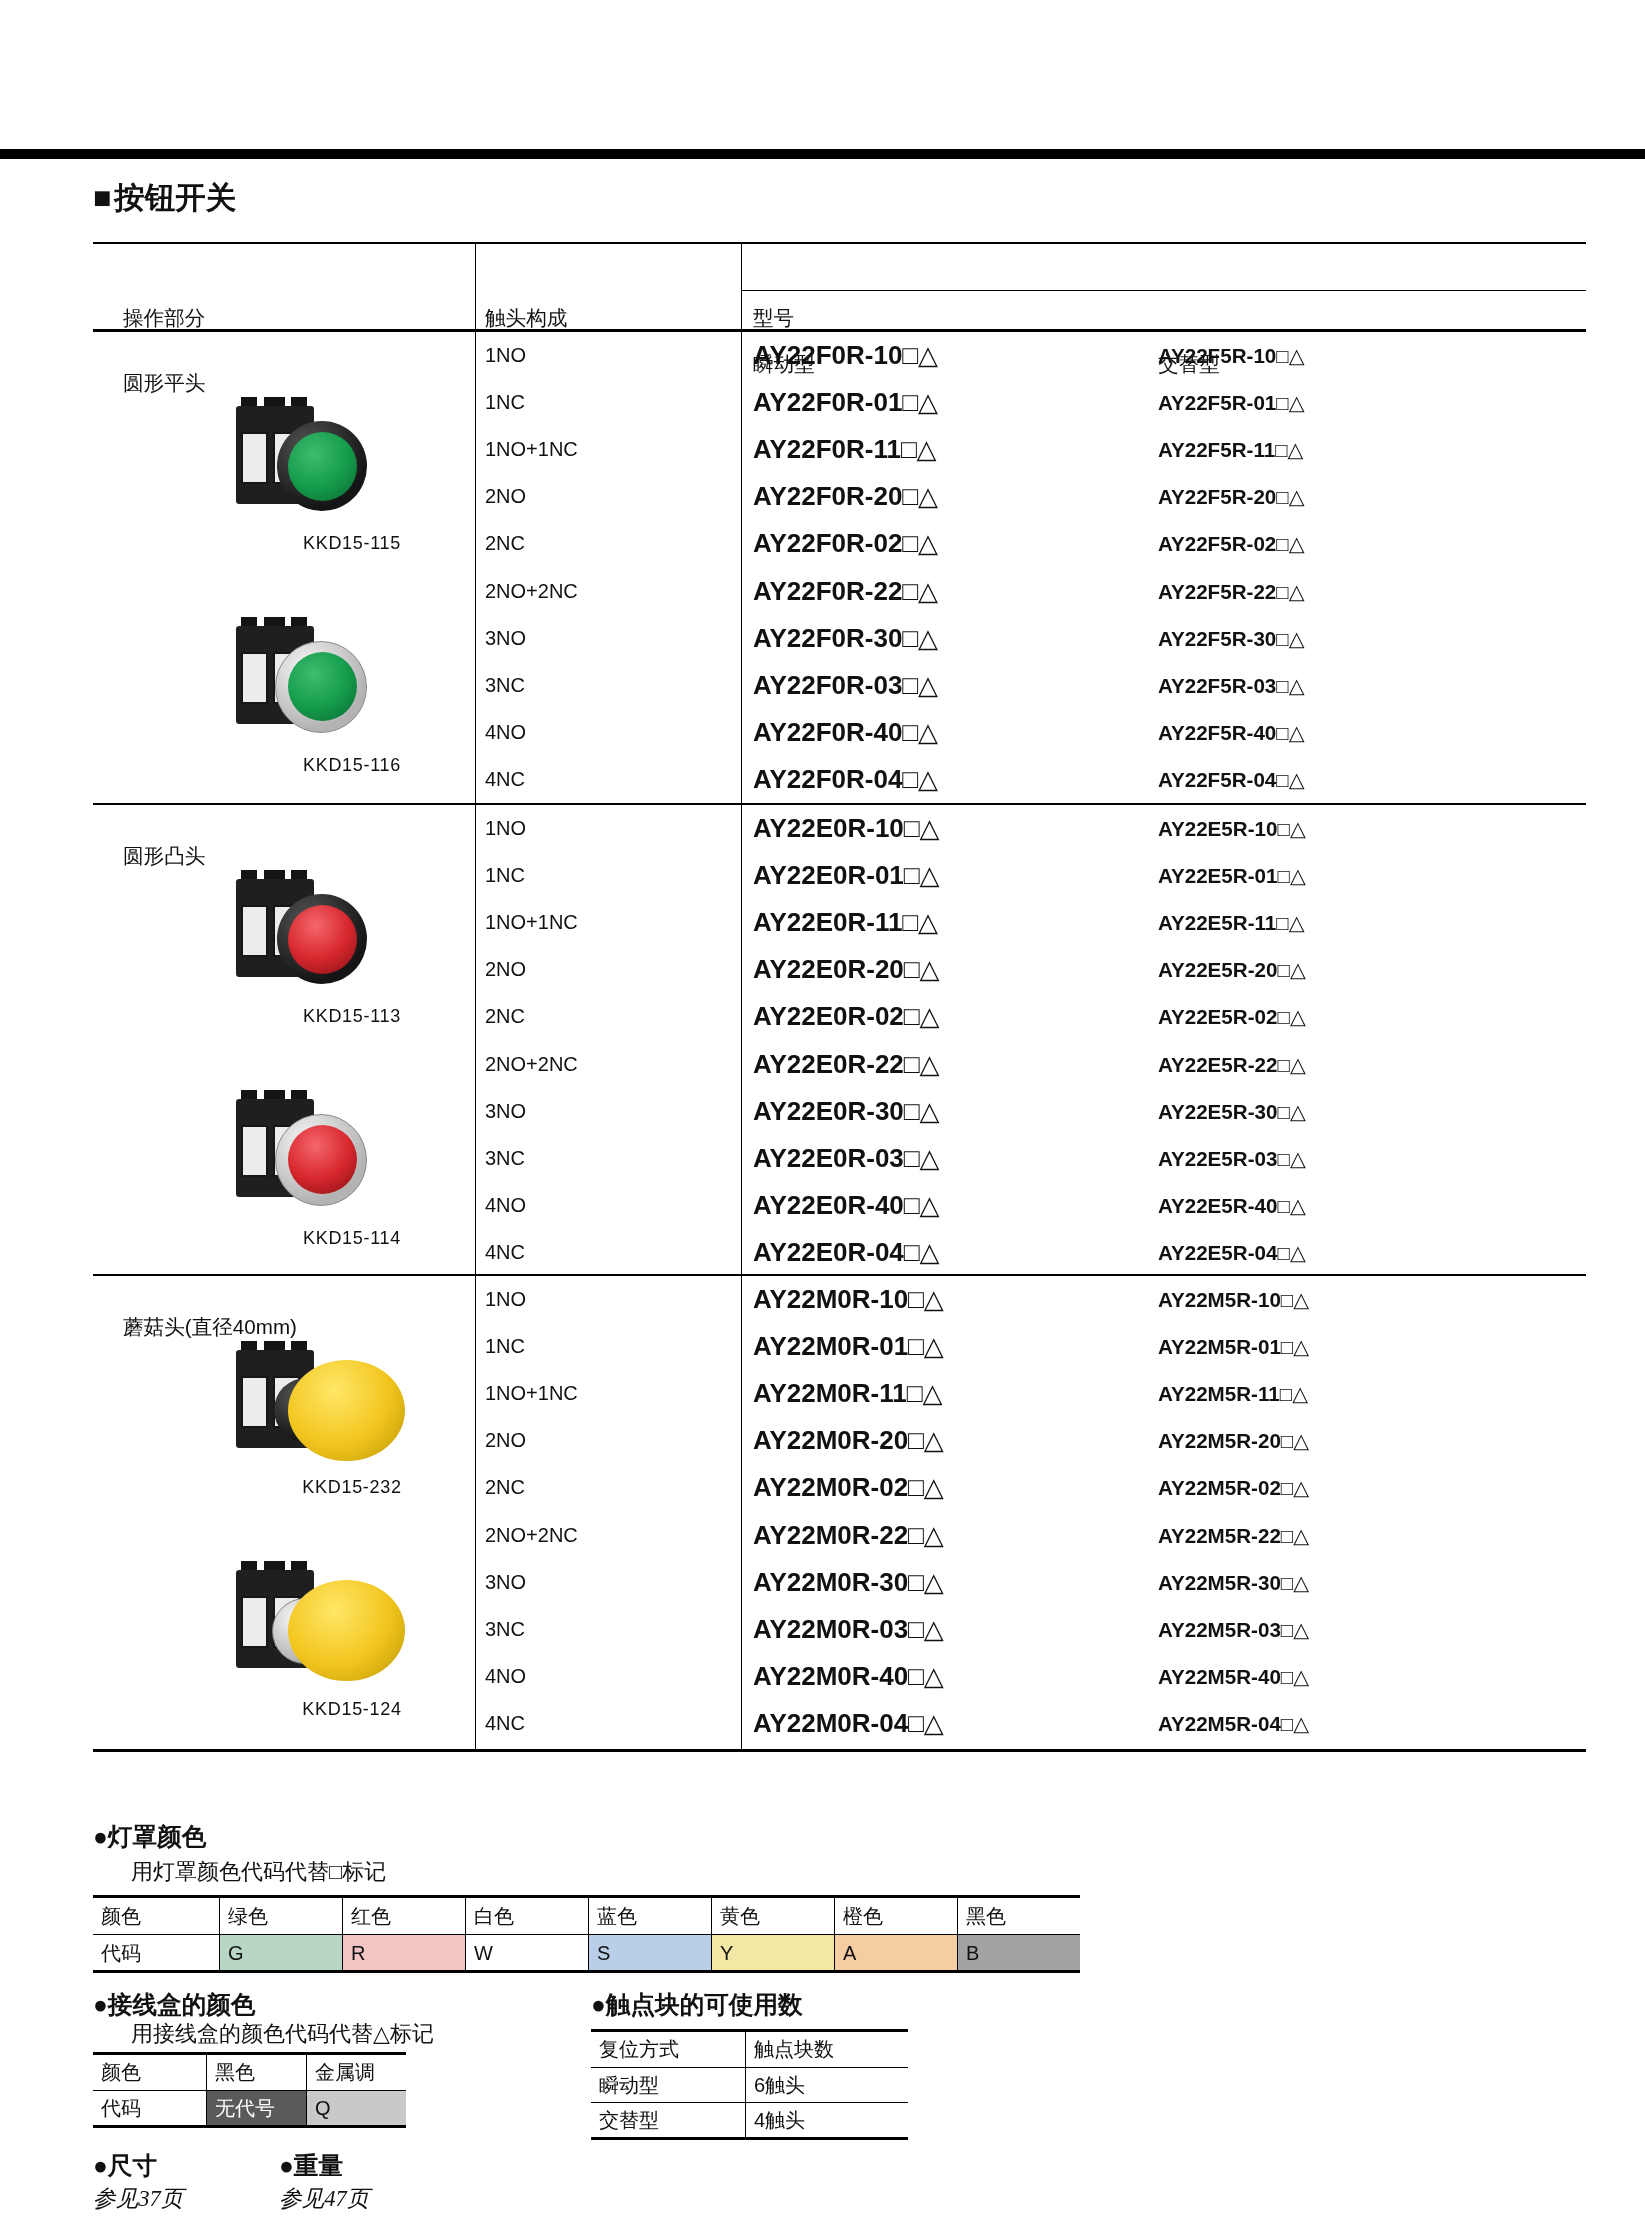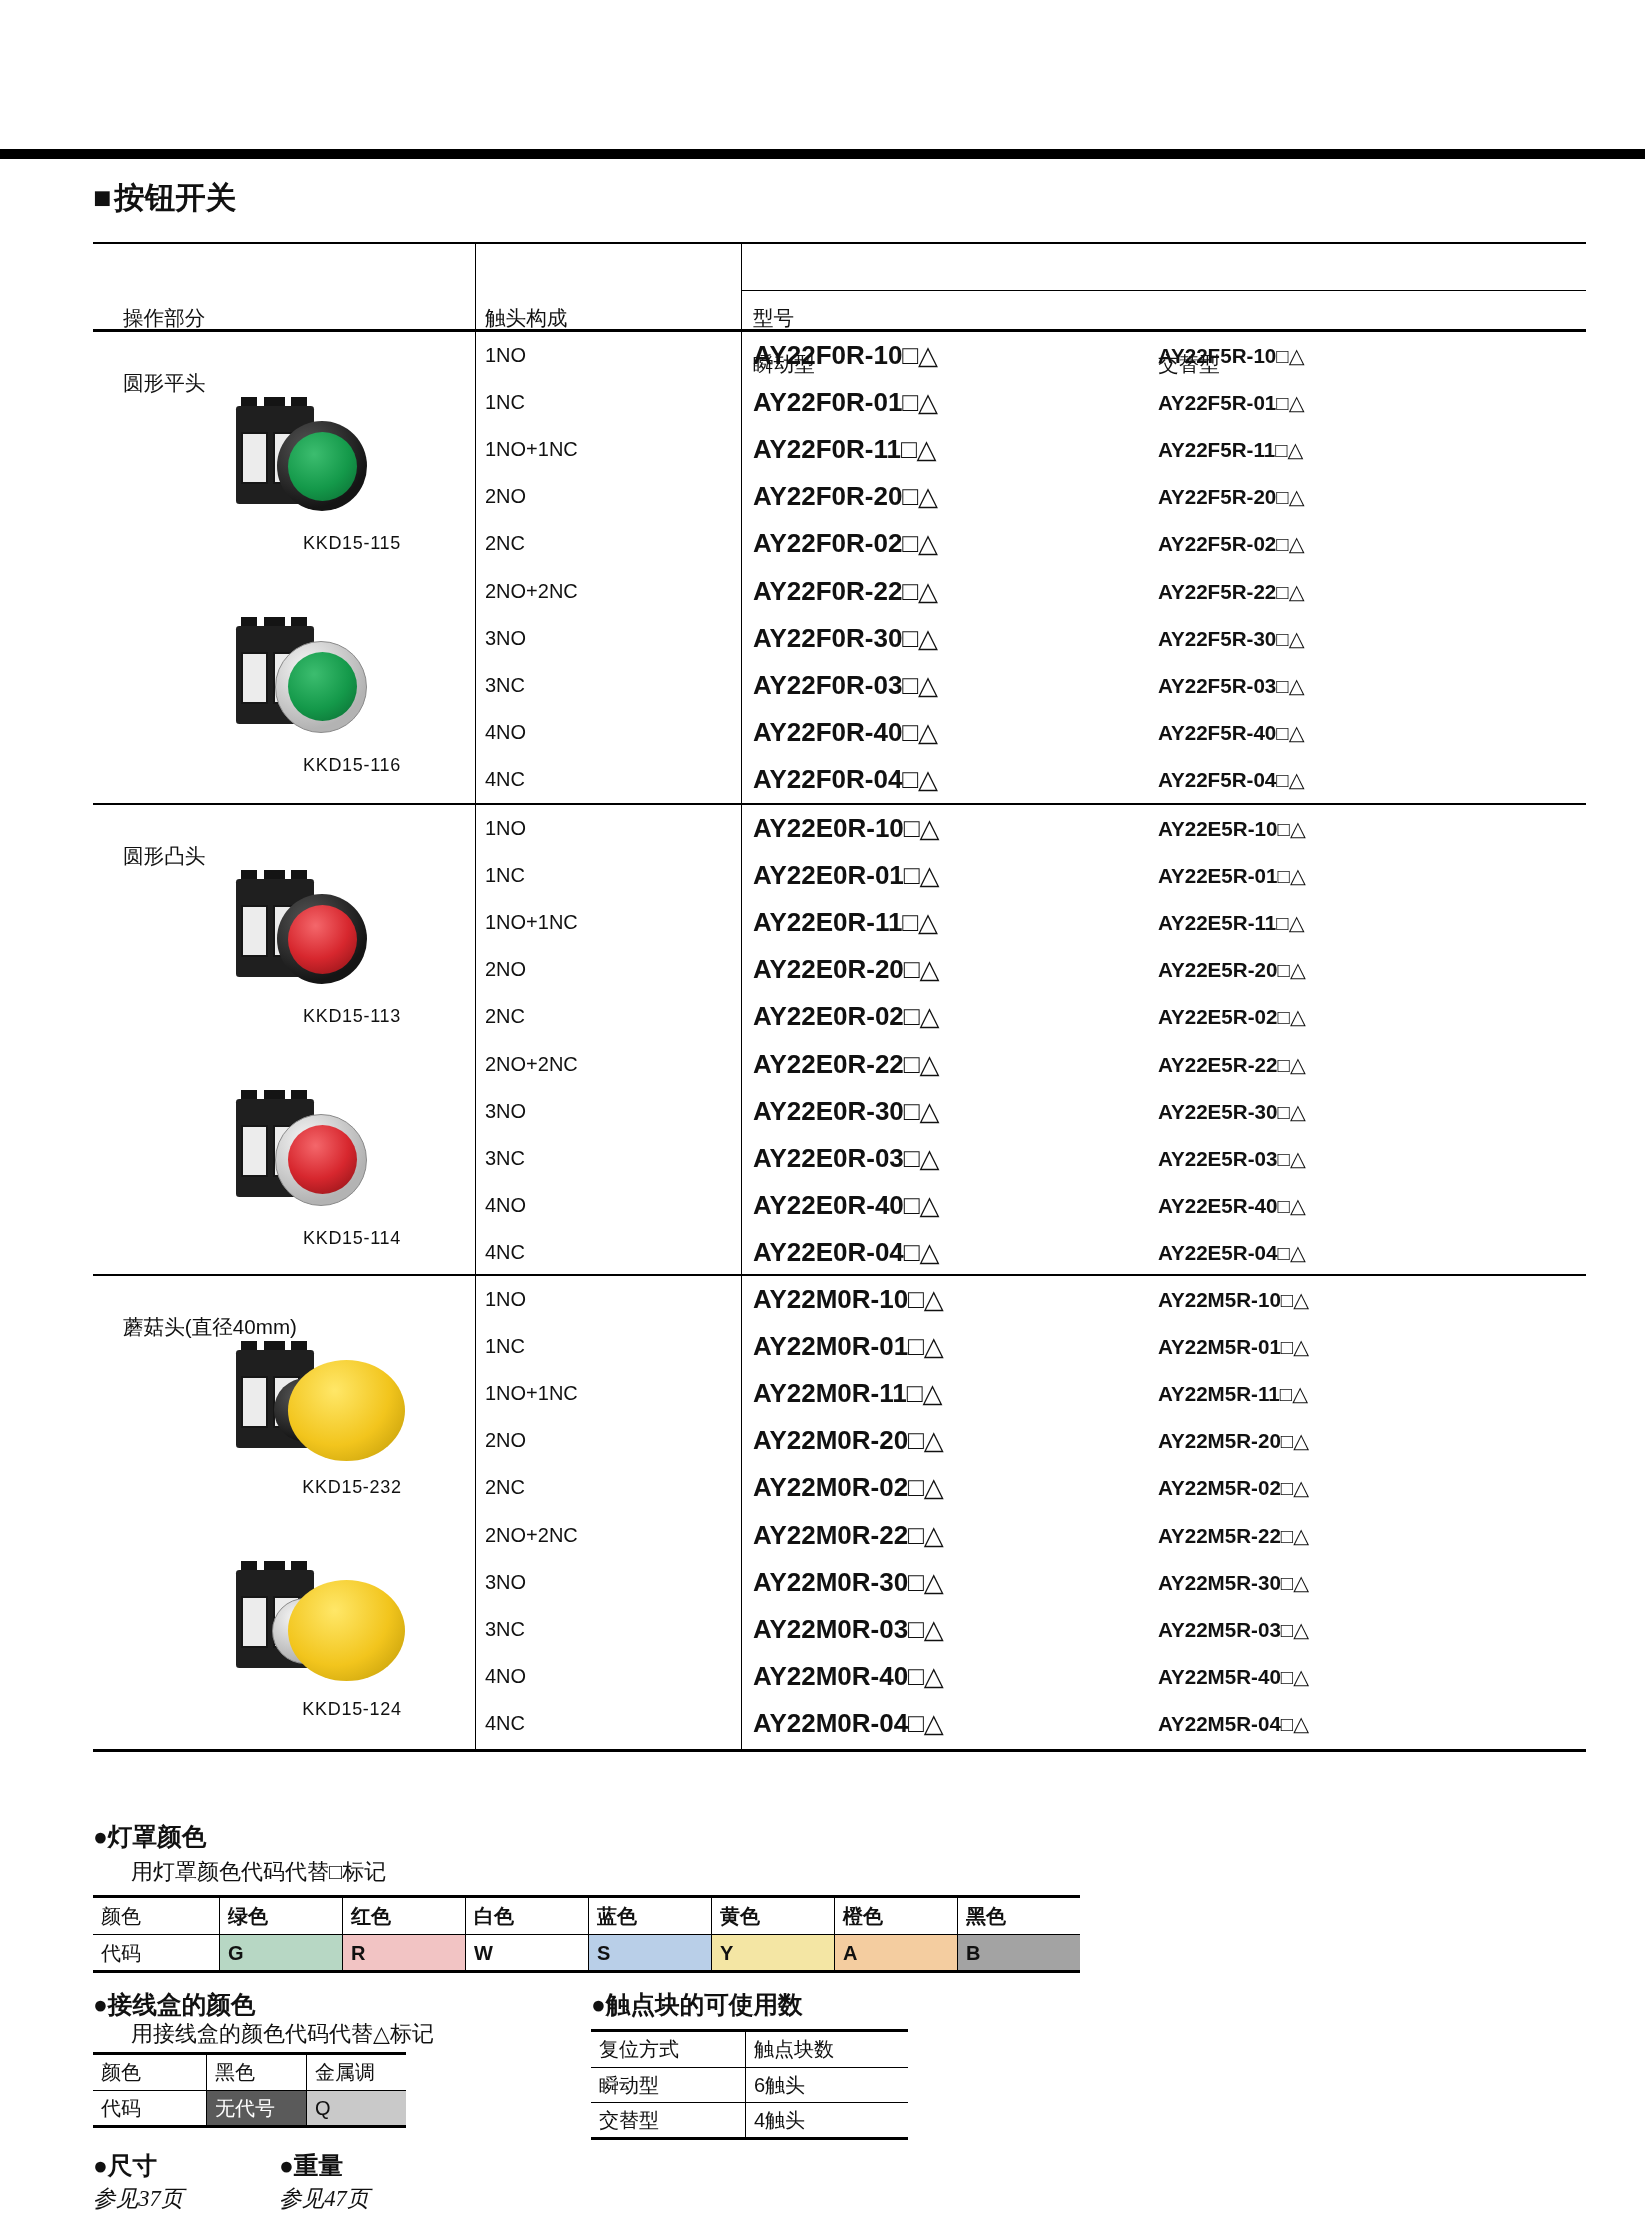--- a/index.html
+++ b/index.html
@@ -62,21 +62,21 @@
   
   .bheading{position:absolute;font-size:24.6px;font-weight:bold;white-space:nowrap;}
   .bsub{position:absolute;font-size:22px;white-space:nowrap;margin-left:38px;}
   .note{position:absolute;font-size:22.6px;font-style:italic;white-space:nowrap;
         font-family:"Liberation Serif","DejaVu Serif",serif;}
 
   .lens-grid{position:absolute;left:93px;top:1895px;display:grid;
              grid-template-columns:126px repeat(7,123px);grid-auto-rows:36px;
              border-top:3.3px solid #000;border-bottom:3.3px solid #000;}
   .lens-grid>div{font-size:20px;line-height:36px;padding-left:8px;box-sizing:border-box;white-space:nowrap;}
-  .lens-grid>div:not(:nth-child(8n+1)){border-left:1.3px solid #000;font-weight:bold;}
+  .lens-grid>div:not(:nth-child(8n+1)){border-left:1.3px solid #000;}
   .lens-grid>div:nth-child(n+9){border-top:1.3px solid #000;}
 
   .box-grid{position:absolute;left:93px;top:2052px;display:grid;
             grid-template-columns:113px 100px 100px;grid-auto-rows:35px;
             border-top:3.3px solid #000;border-bottom:3.3px solid #000;}
   .box-grid>div{font-size:20px;line-height:35px;padding-left:8px;box-sizing:border-box;white-space:nowrap;}
   .box-grid>div:not(:nth-child(3n+1)){border-left:1.3px solid #000;}
   .box-grid>div:nth-child(n+4){border-top:1.3px solid #000;}
 
   .cb-grid{position:absolute;left:591px;top:2029px;display:grid;

